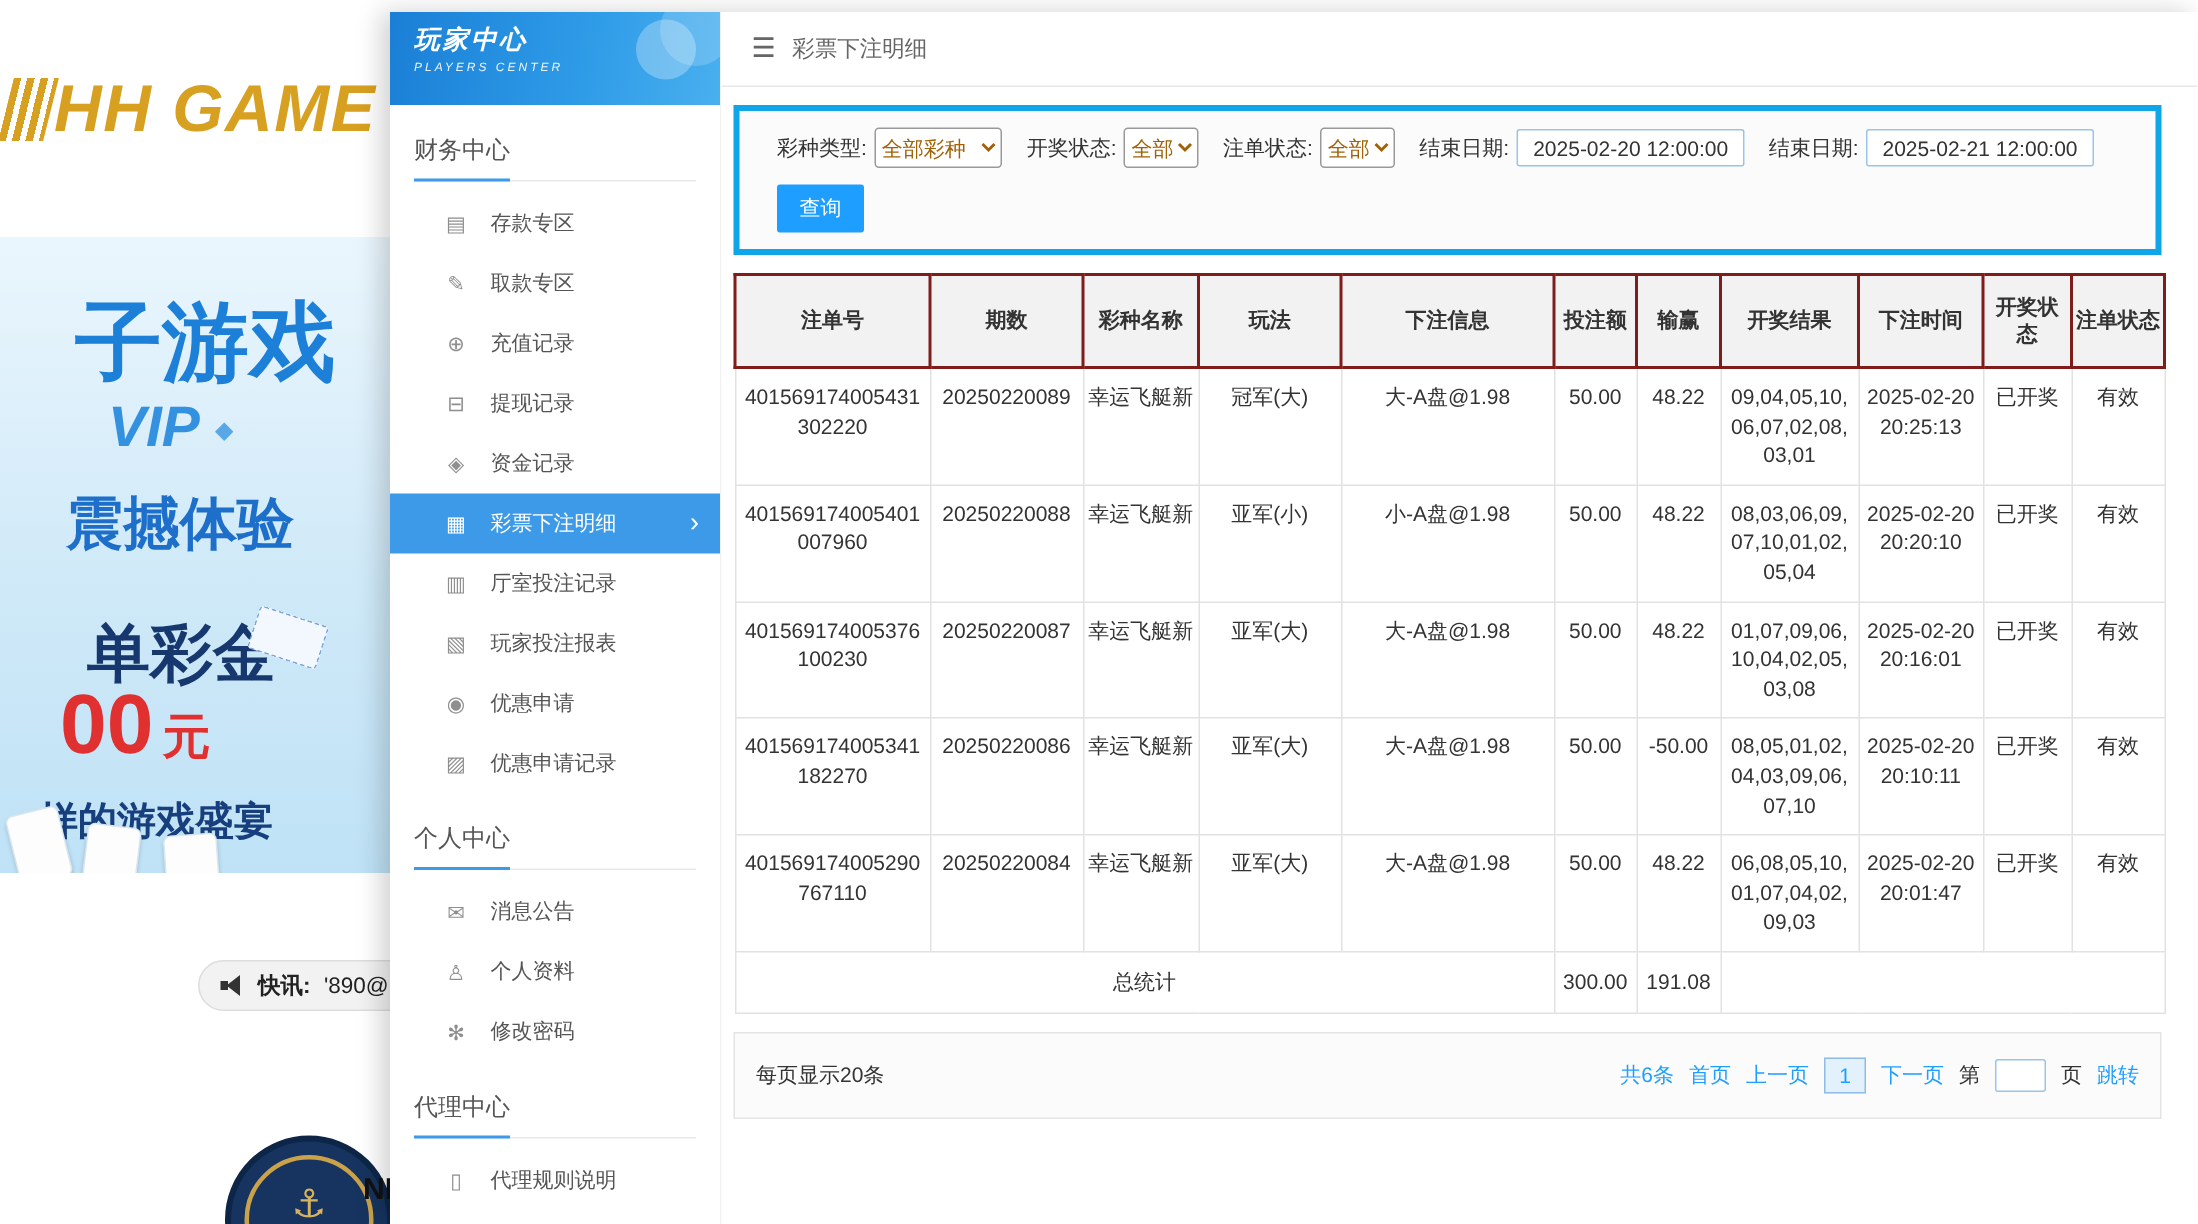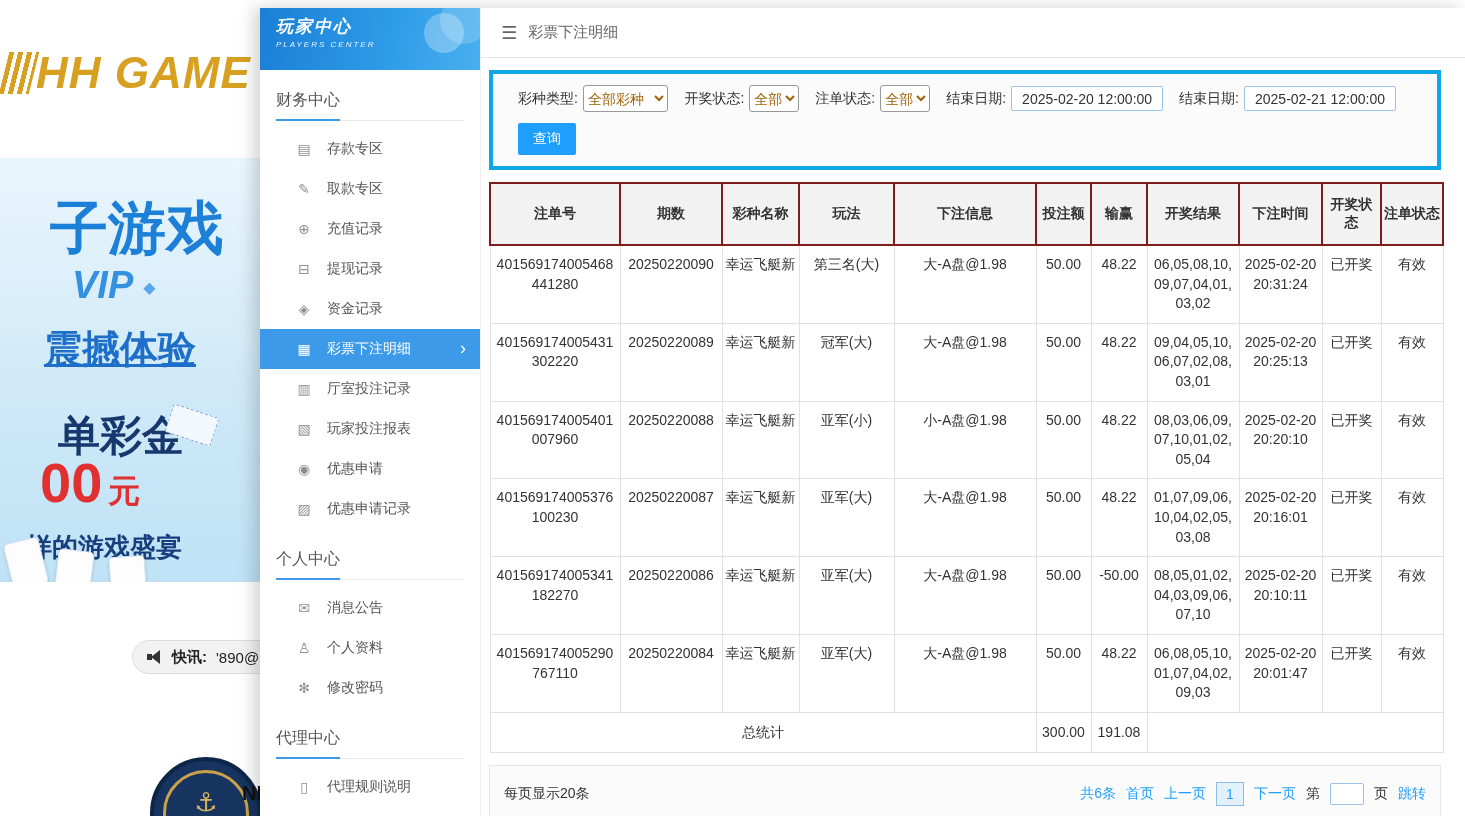--- a/index.html
+++ b/index.html
@@ -11,21 +11,21 @@
   .bg-top{position:absolute;left:0;top:0;width:270px;height:158px;background:#fff;}
   .brand{position:absolute;left:4px;top:48px;display:flex;align-items:center;
          font-style:italic;font-weight:bold;font-size:44px;color:#d7a021;letter-spacing:1px;white-space:nowrap;}
   .stripes{display:inline-block;width:30px;height:42px;margin-right:2px;transform:skewX(-14deg);
            background:repeating-linear-gradient(90deg,#d7a021 0 5px,rgba(0,0,0,0) 5px 9px);}
   .banner{position:absolute;left:0;top:158px;width:262px;height:424px;overflow:hidden;
           background:linear-gradient(180deg,#eaf6fd 0%,#cfe9f8 55%,#bfe2f6 100%);text-align:center;}
   .bn1{position:absolute;left:50px;top:32px;font-size:58px;font-weight:bold;color:#1c7fd8;}
   .bn2{position:absolute;left:72px;top:106px;font-size:38px;font-weight:bold;font-style:italic;color:#3391e0;}
   .bn2 .dia{font-size:16px;color:#5aa7e8;font-style:normal;margin-left:10px;vertical-align:middle;}
-  .bn3{position:absolute;left:44px;top:166px;font-size:38px;font-weight:bold;color:#1d6fc9;text-decoration:underline;}
+  .bn3{position:absolute;left:44px;top:166px;font-size:38px;font-weight:bold;color:#1d6fc9;}
   .bn4{position:absolute;left:58px;top:250px;font-size:42px;font-weight:bold;color:#16386e;}
   .voucher{position:absolute;left:168px;top:252px;width:46px;height:28px;background:#f3f8ff;
            border:1px dashed #7aa3d8;border-radius:3px;transform:rotate(18deg);}
   .bn5{position:absolute;left:40px;top:292px;color:#e03030;font-weight:bold;}
   .bn5 .num{font-size:56px;}
   .bn5 .unit{font-size:32px;margin-left:6px;}
   .bn6{position:absolute;left:26px;top:372px;font-size:26px;font-weight:bold;color:#173f7d;}
   .tile{position:absolute;width:34px;height:46px;background:#fdfdfd;border:1px solid #d8e6f0;
         border-radius:5px;box-shadow:0 2px 3px rgba(0,0,0,.18);}
   .tile.t1{left:8px;top:382px;transform:rotate(-14deg);}
@@ -271,33 +271,20 @@
                 <th>投注额</th>
                 <th>输赢</th>
                 <th>开奖结果</th>
                 <th>下注时间</th>
                 <th>开奖状态</th>
                 <th>注单状态</th>
               </tr>
             </thead>
           <tbody>
               <tr>
-                <td>401569174005468441280</td>
-                <td>20250220090</td>
-                <td>幸运飞艇新</td>
-                <td>第三名(大)</td>
-                <td>大-A盘@1.98</td>
-                <td>50.00</td>
-                <td>48.22</td>
-                <td>06,05,08,10,09,07,04,01,03,02</td>
-                <td>2025-02-20 20:31:24</td>
-                <td>已开奖</td>
-                <td>有效</td>
-              </tr>
-              <tr>
                 <td>401569174005431302220</td>
                 <td>20250220089</td>
                 <td>幸运飞艇新</td>
                 <td>冠军(大)</td>
                 <td>大-A盘@1.98</td>
                 <td>50.00</td>
                 <td>48.22</td>
                 <td>09,04,05,10,06,07,02,08,03,01</td>
                 <td>2025-02-20 20:25:13</td>
                 <td>已开奖</td>

